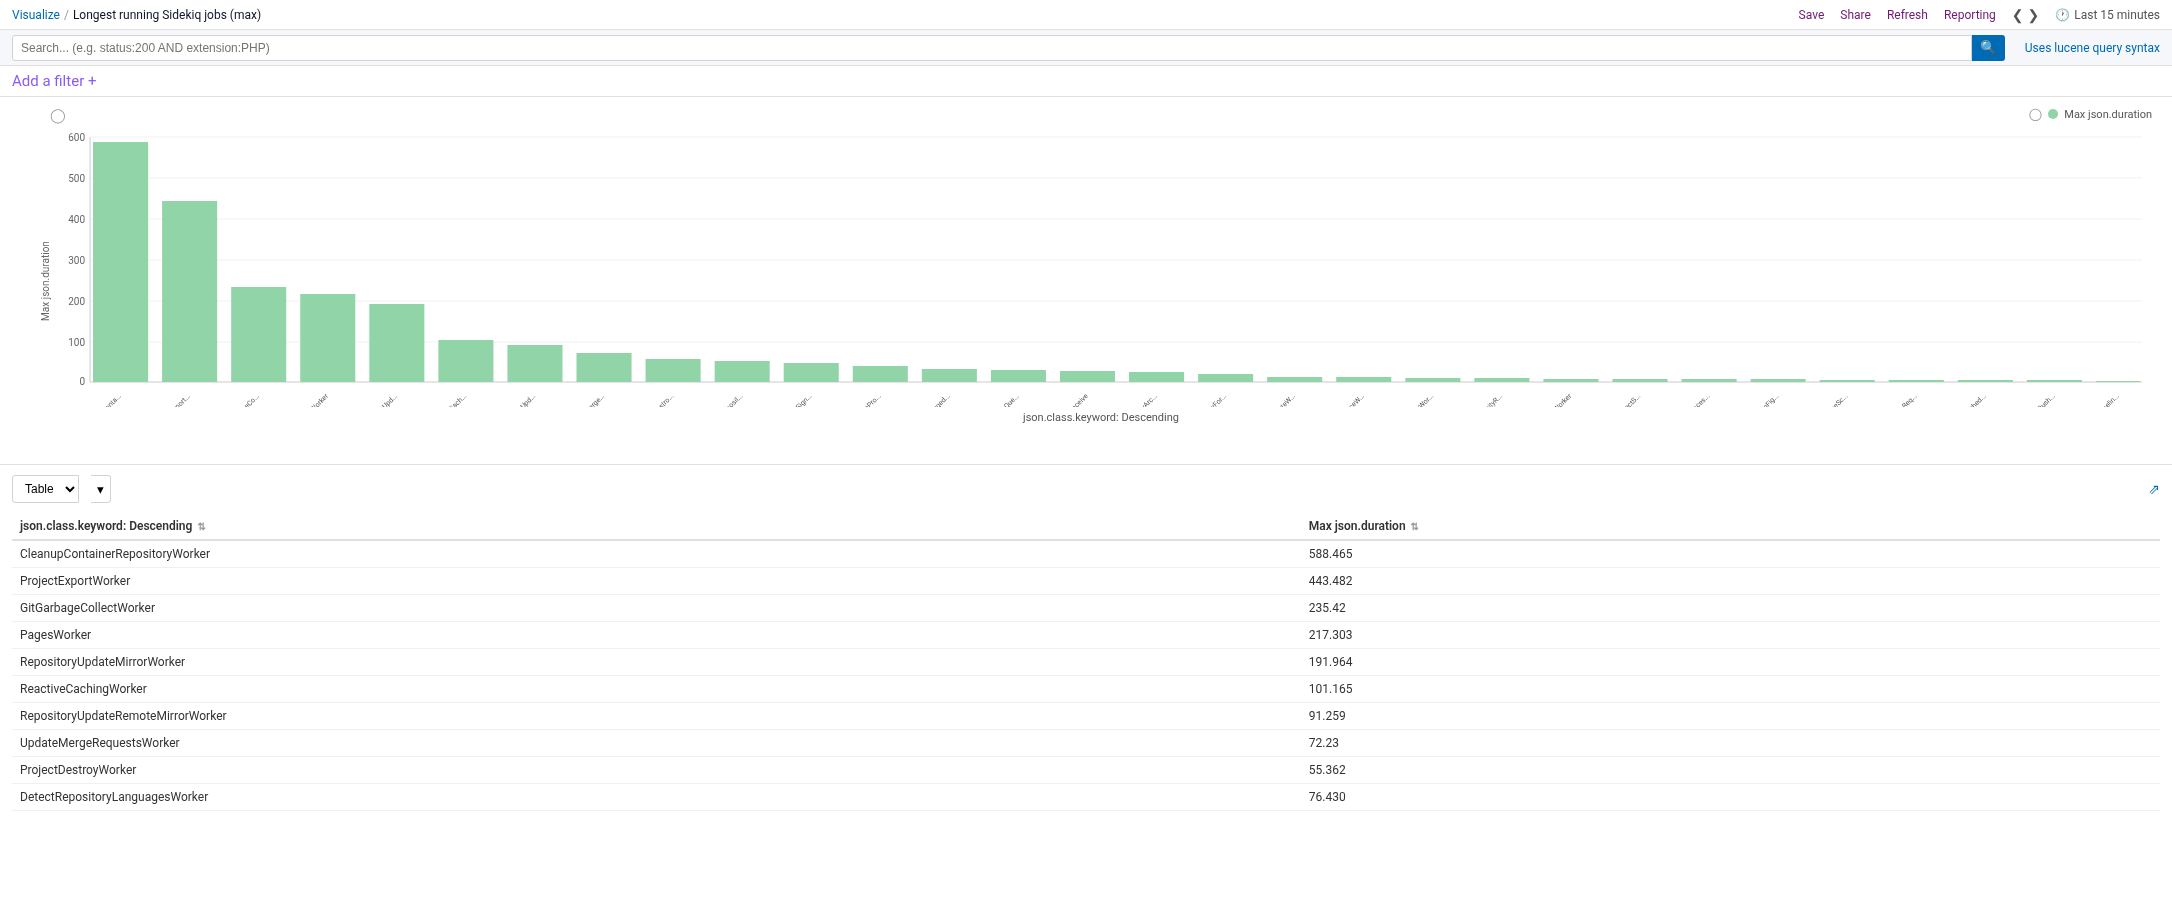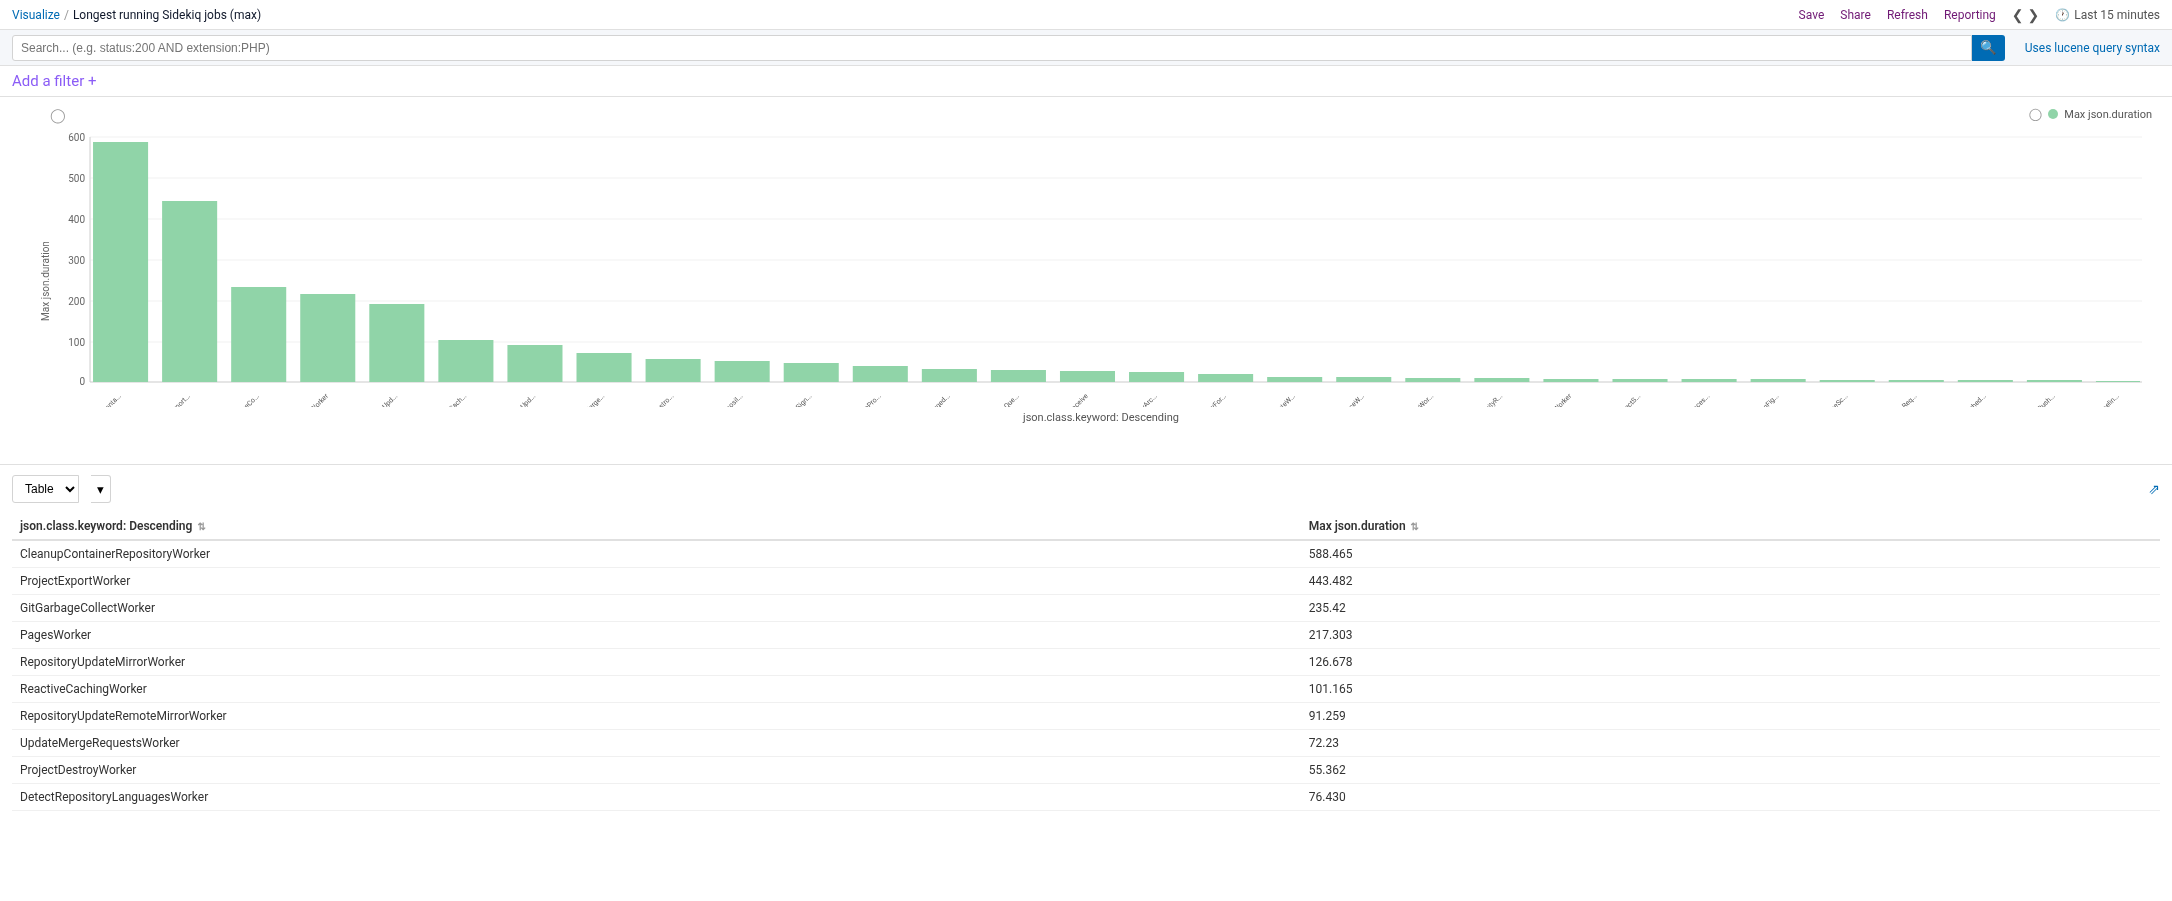--- a/index.html
+++ b/index.html
@@ -399,21 +399,21 @@
         <tr>
       <td class="col-keyword">GitGarbageCollectWorker</td>
       <td class="col-duration">235.42</td>
     </tr>
         <tr>
       <td class="col-keyword">PagesWorker</td>
       <td class="col-duration">217.303</td>
     </tr>
         <tr>
       <td class="col-keyword">RepositoryUpdateMirrorWorker</td>
-      <td class="col-duration">126.678</td>
+      <td class="col-duration">191.964</td>
     </tr>
         <tr>
       <td class="col-keyword">ReactiveCachingWorker</td>
       <td class="col-duration">101.165</td>
     </tr>
         <tr>
       <td class="col-keyword">RepositoryUpdateRemoteMirrorWorker</td>
       <td class="col-duration">91.259</td>
     </tr>
         <tr>

